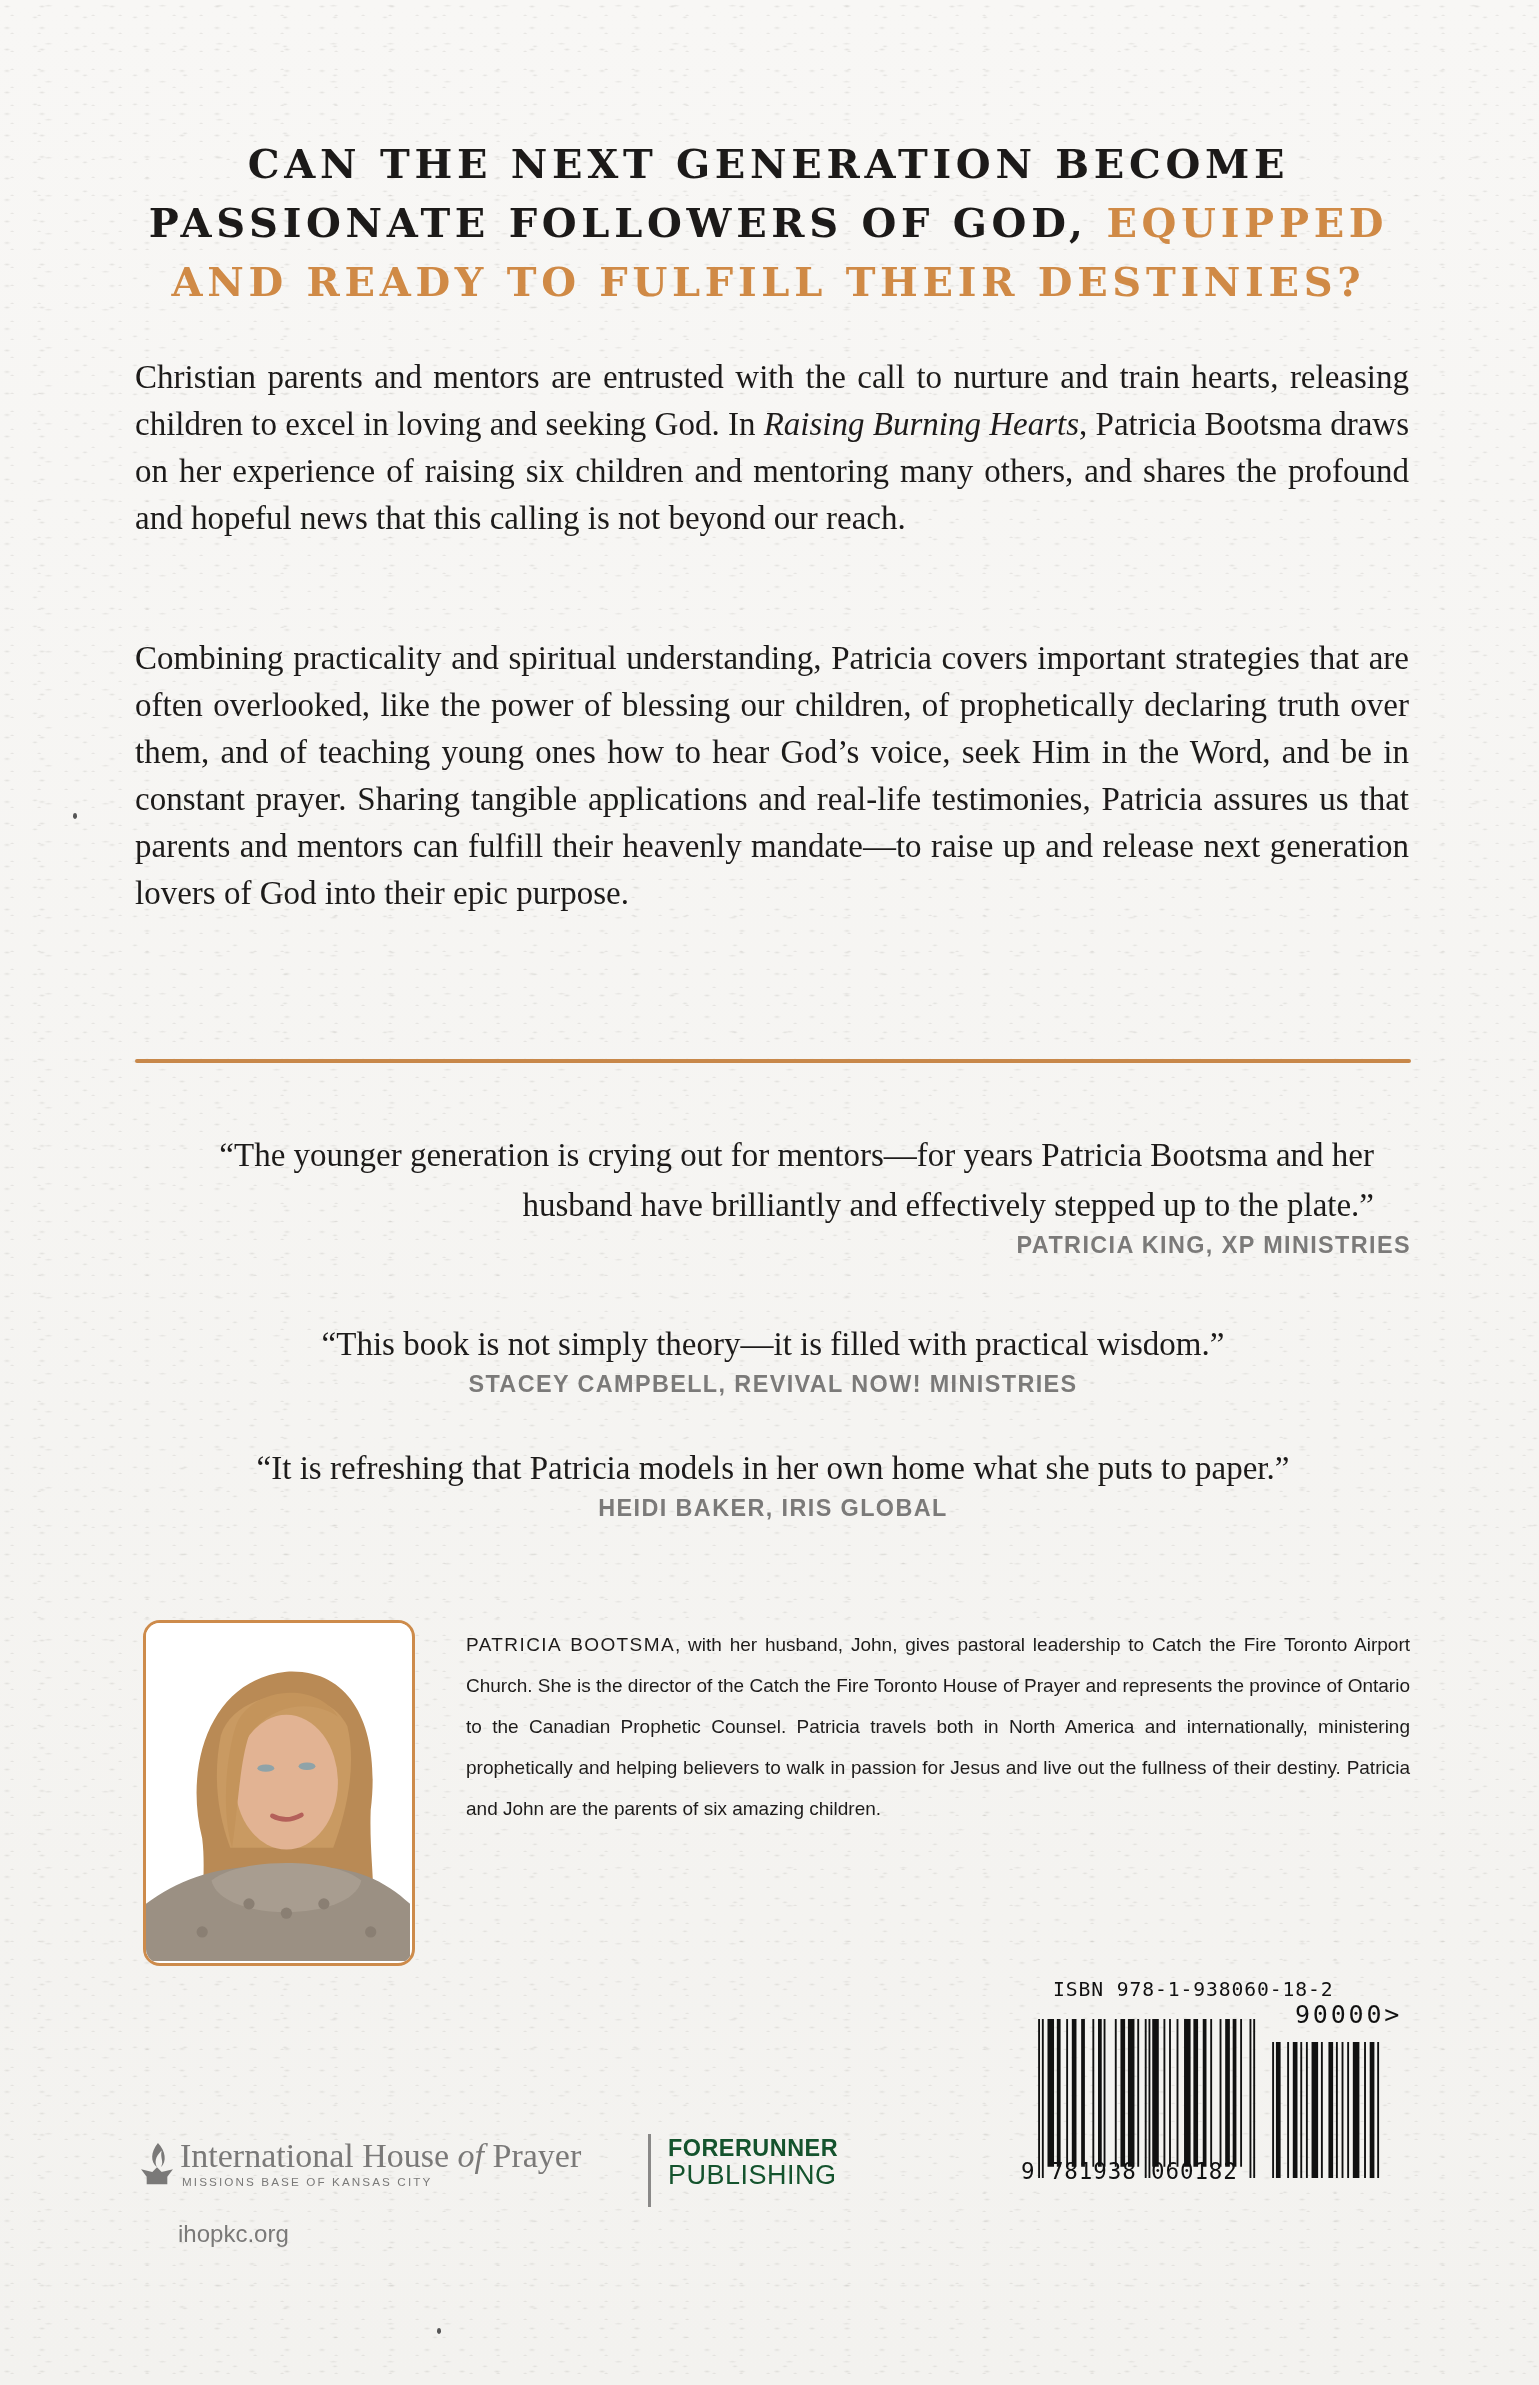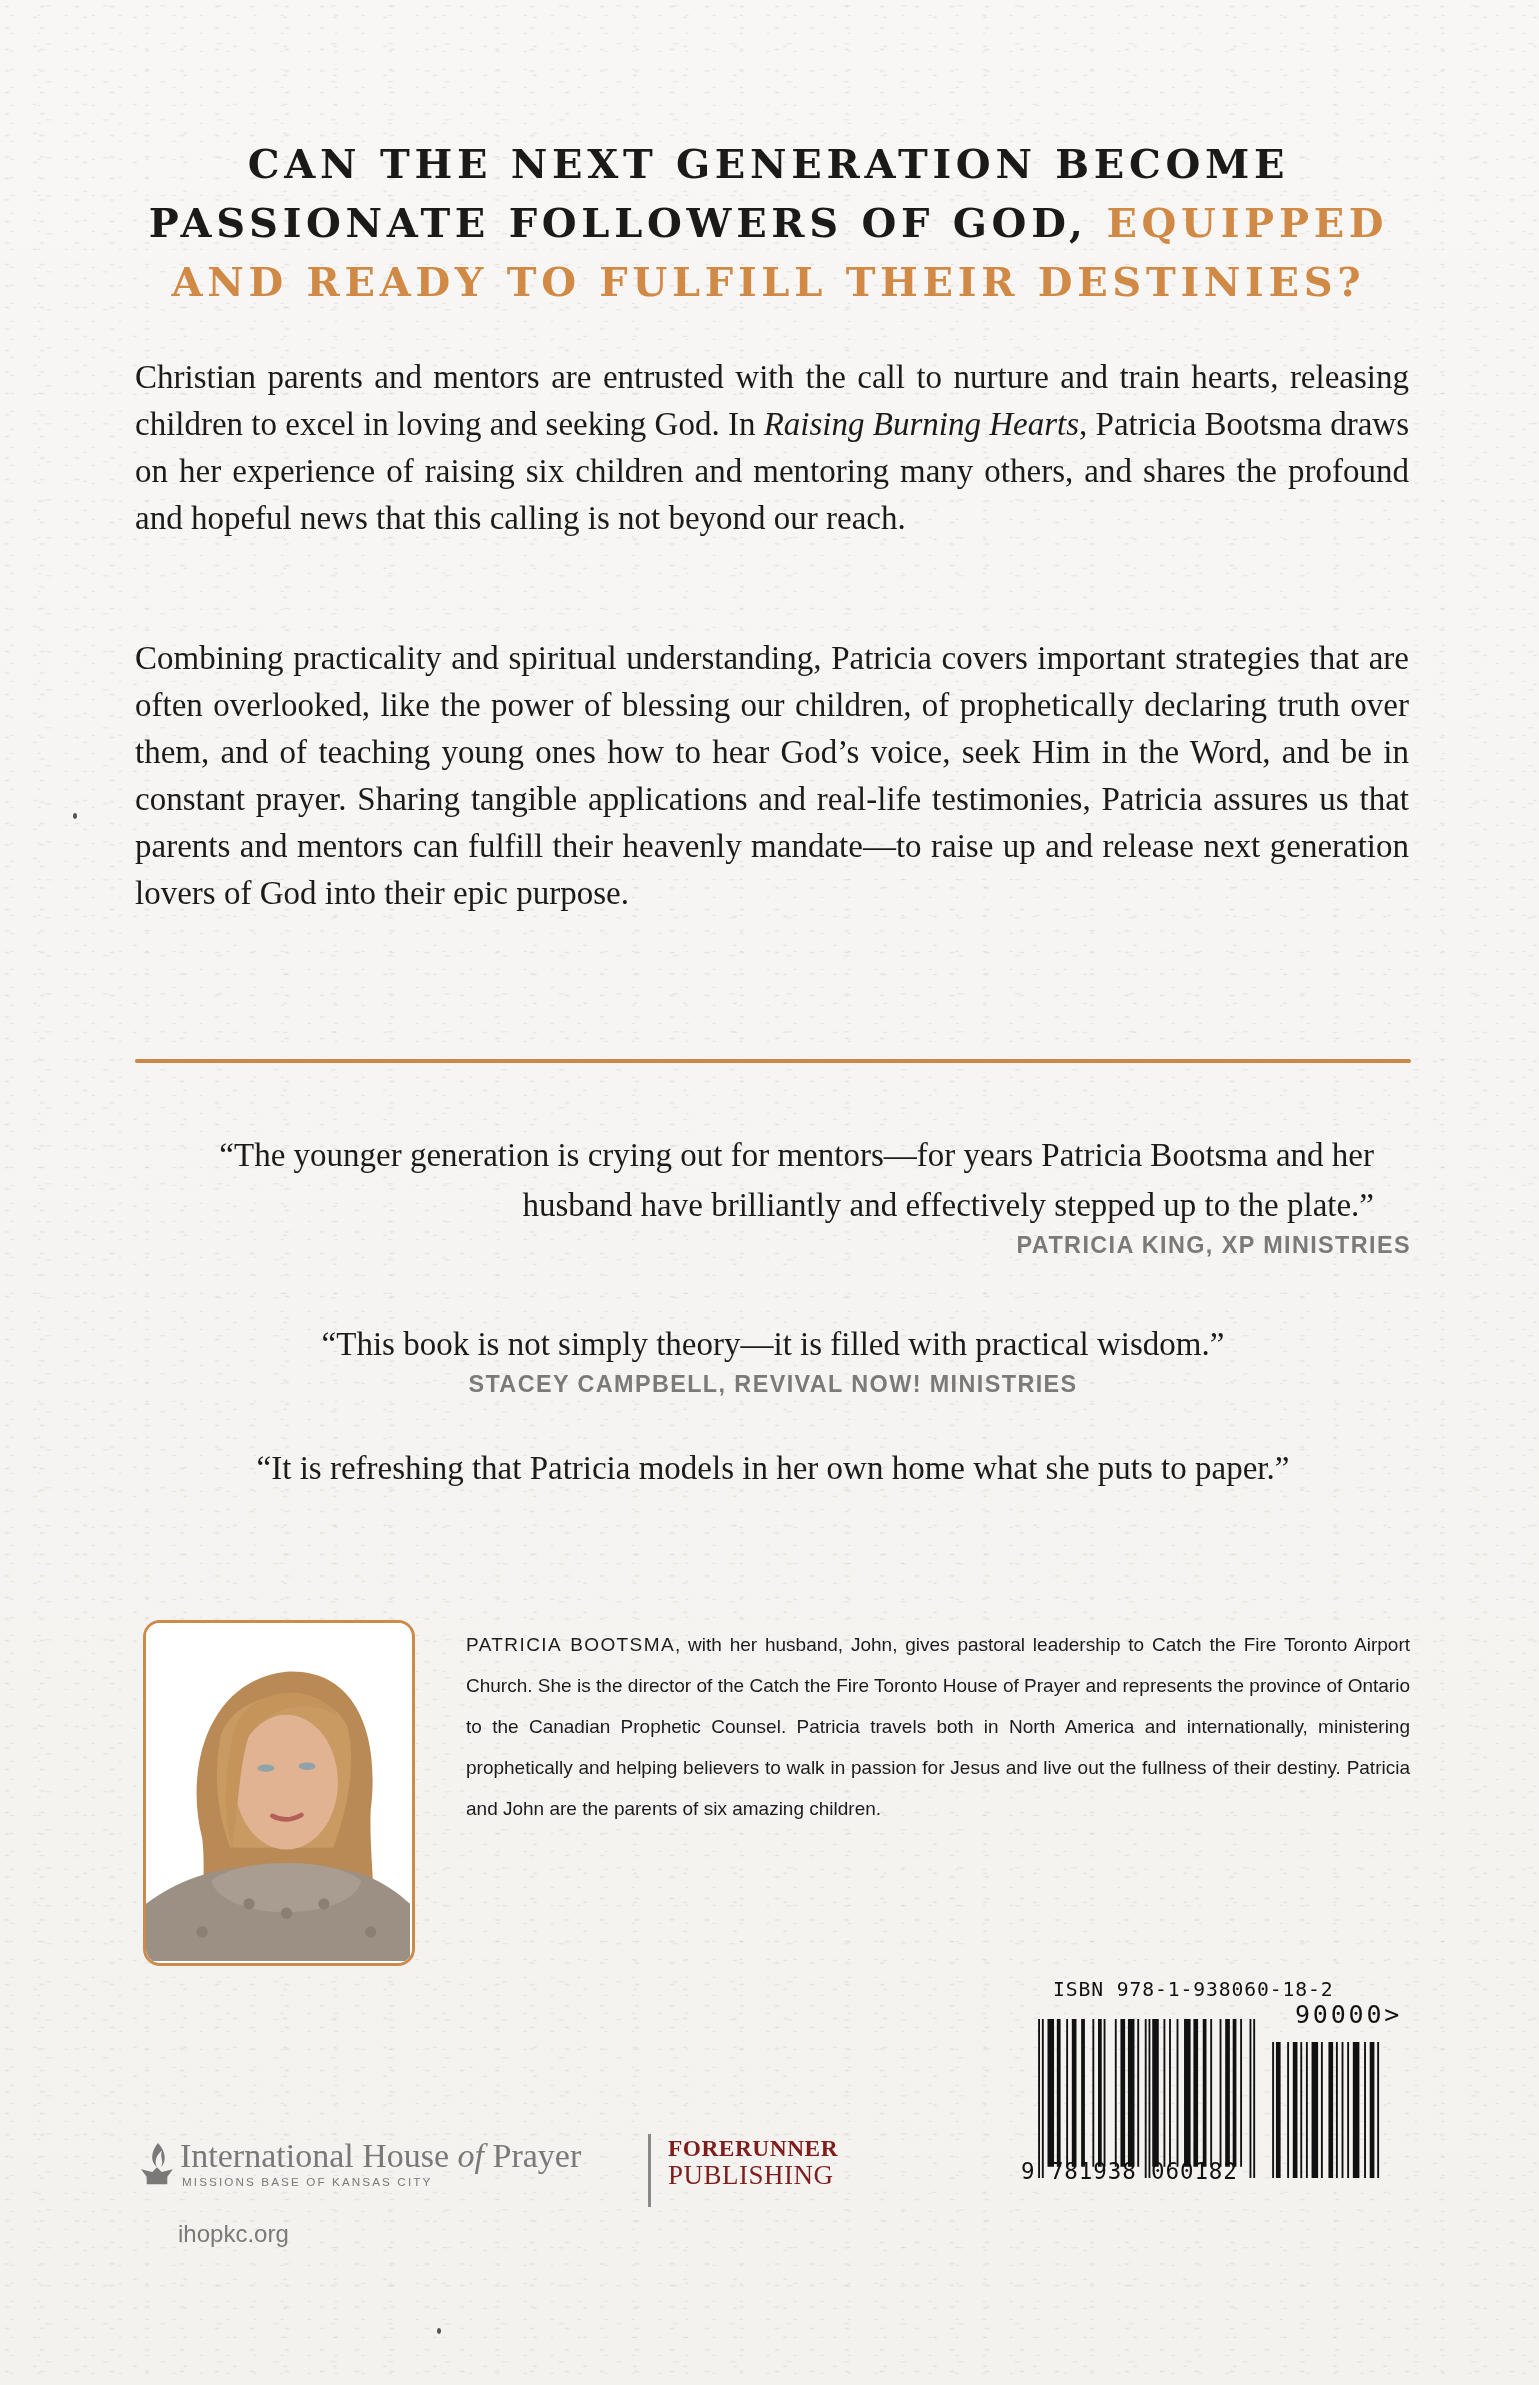--- a/index.html
+++ b/index.html
@@ -120,22 +120,22 @@
       color: #7a7978;
     }
     .divider {
       position: absolute; left: 509px; top: -7.5px;
       width: 2.8px; height: 73px;
       background: #8a8988;
     }
     .fr1, .fr2 {
       position: absolute; left: 529px;
       white-space: nowrap;
-      font-family: Liberation Serif, serif;
-      color: #7f1d1d;
+      font-family: Liberation Sans, sans-serif;
+      color: #14532d;
     }
     .fr1 { top: -5.6px; font-size: 23.4px; font-weight: bold; letter-spacing: 0.5px; }
     .fr2 { top: 19px; font-size: 27px; letter-spacing: 0.5px; }
     .site {
       position: absolute; left: 39px; top: 79px;
       font-family: "Liberation Sans", sans-serif;
       font-size: 24px;
       color: #7a7978;
     }
     .barcode-wrap {
@@ -191,20 +191,21 @@
 <div class="endorse e1">
   <div class="quote" style="padding: 0 37px;">“The younger generation is crying out for mentors—for years Patricia Bootsma and her husband have brilliantly and effectively stepped up to the plate.”</div>
   <div class="attr">PATRICIA KING, XP MINISTRIES</div>
 </div>
 <div class="endorse e2">
   <div class="quote">“This book is not simply theory—it is filled with practical wisdom.”</div>
   <div class="attr">STACEY CAMPBELL, REVIVAL NOW! MINISTRIES</div>
 </div>
 <div class="endorse e3">
   <div class="quote">“It is refreshing that Patricia models in her own home what she puts to paper.”</div>
+  <div class="attr">HEIDI BAKER, IRIS GLOBAL</div>
 </div>
 
 <div class="photo" title="Portrait of Patricia Bootsma">
   <svg width="264" height="338" viewBox="0 0 282 361">
     <rect width="282" height="361" fill="#ffffff"></rect>
 
     <path d="M60 230 C40 150 70 60 150 52 C225 48 250 120 240 200 C238 260 250 300 235 320 L70 320 C55 300 65 270 60 230 Z" fill="#b98a55"></path>
     <path d="M80 120 C95 70 190 60 215 110 C225 150 215 200 200 240 L90 240 C75 200 72 160 80 120 Z" fill="#c99a62"></path>
 
     <ellipse cx="150" cy="170" rx="55" ry="72" fill="#e2b393"></ellipse>

